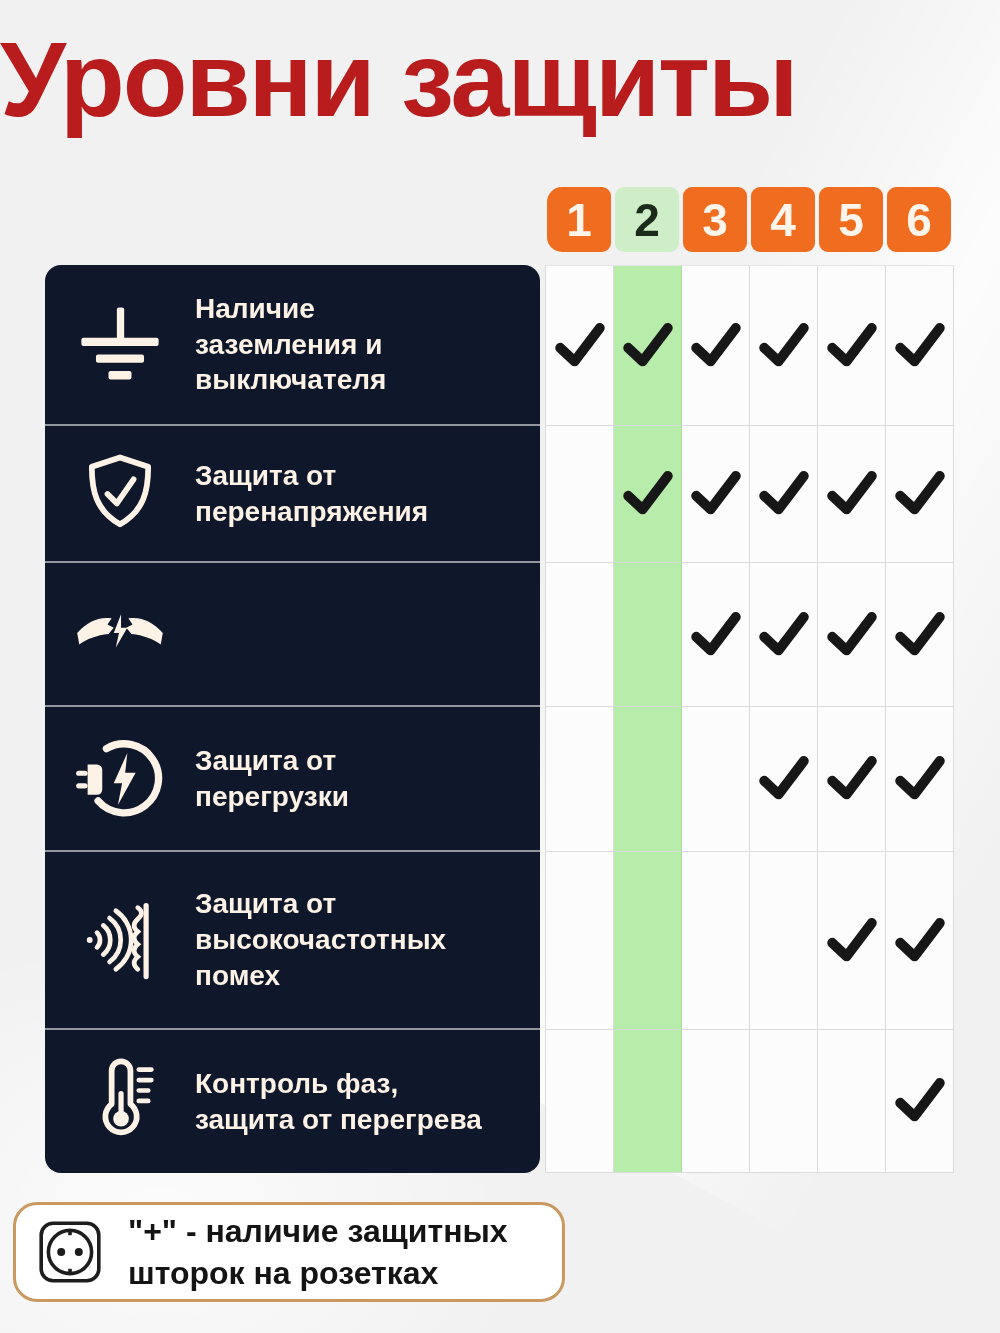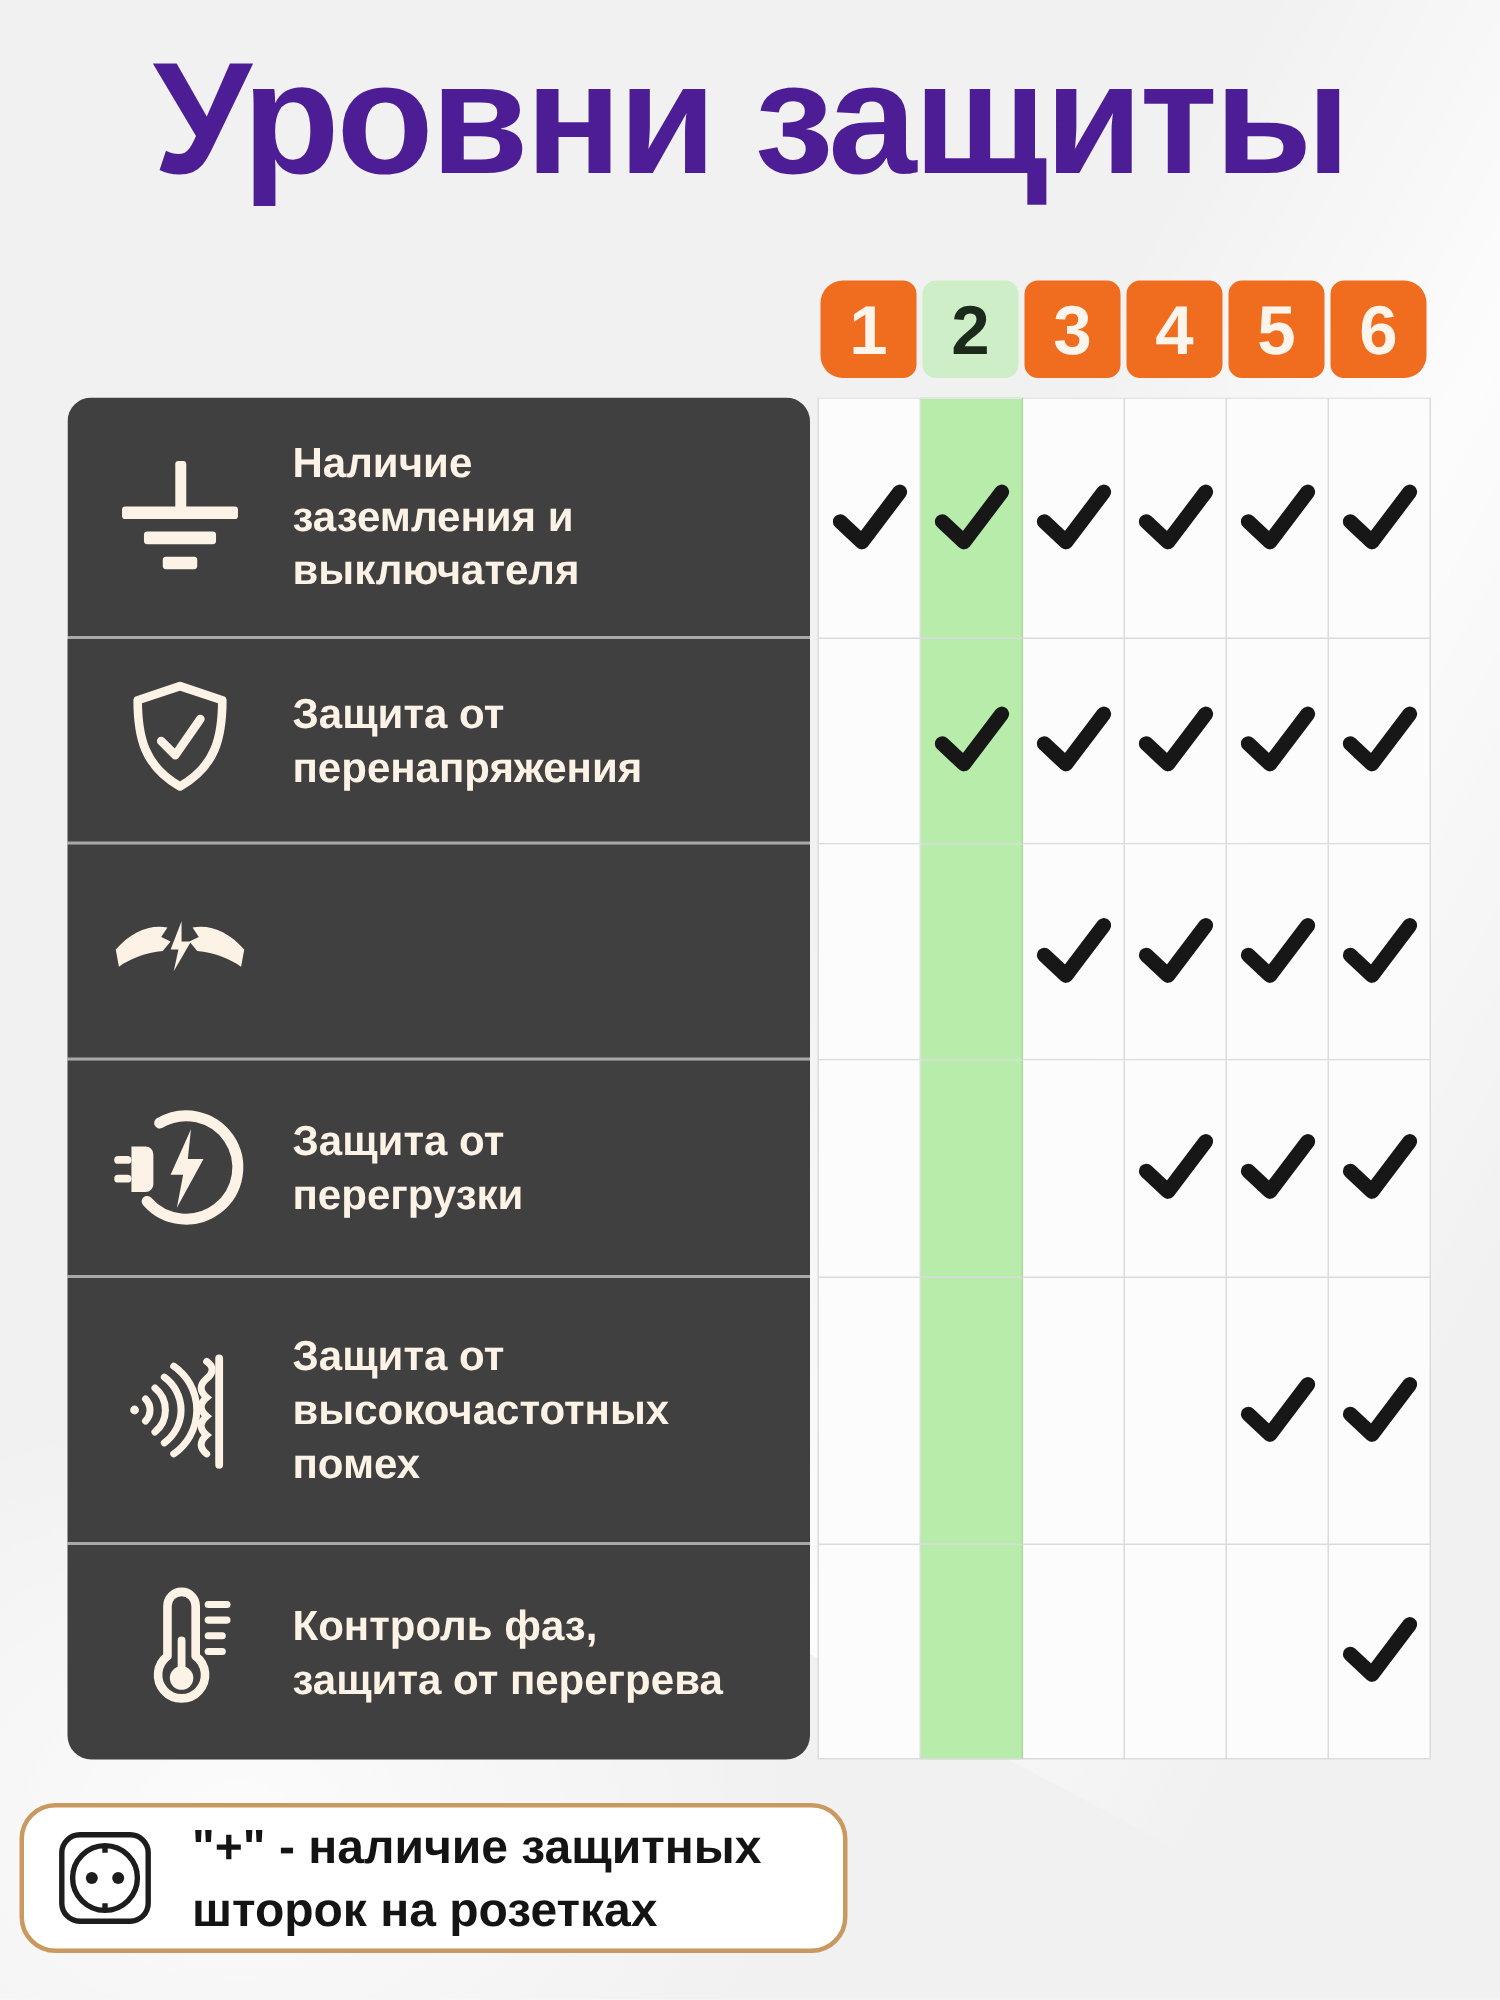--- a/index.html
+++ b/index.html
@@ -13,42 +13,42 @@
     background:linear-gradient(to right, rgba(255,255,255,0), rgba(255,255,255,.8) 45%, rgba(255,255,255,0));
     transform:rotate(28deg); pointer-events:none;
   }
   .streak-b{
     position:absolute; width:760px; height:560px; left:-220px; bottom:-160px;
     background:radial-gradient(closest-side, rgba(255,255,255,.75), rgba(255,255,255,0));
     pointer-events:none;
   }
   .title{
     position:absolute; top:20px; left:0; right:0;
-    text-align:center; font-size:106px; line-height:1.12;
-    font-weight:800; color:#4c1d95; letter-spacing:-2px; margin:0;
+    text-align:left; font-size:106px; line-height:1.12;
+    font-weight:800; color:#b91c1c; letter-spacing:-2px; margin:0;
   }
   .table{ position:absolute; left:45px; top:187px; width:908px; }
   .header-row{ display:flex; gap:4px; margin-left:502px; height:65px; margin-bottom:13px; }
   .level-cell{
     width:64px; display:flex; align-items:center; justify-content:center;
     background:#f06c1e; color:#fdf5ec; font-size:46px; font-weight:800;
     border-radius:9px; box-sizing:border-box;
   }
   .level-cell:first-child{ border-top-left-radius:15px; border-bottom-left-radius:15px; }
   .level-cell:last-child{ border-top-right-radius:15px; border-bottom-right-radius:15px; }
   .level-cell.hl{ background:#cdeec6; color:#1c2a1c; }
   .trow{ display:flex; }
   .trow:nth-of-type(1){ height:161px; }
   .trow:nth-of-type(2){ height:137px; }
   .trow:nth-of-type(3){ height:144px; }
   .trow:nth-of-type(4){ height:145px; }
   .trow:nth-of-type(5){ height:178px; }
   .trow:nth-of-type(6){ height:143px; }
   .label-cell{
-    width:495px; flex:0 0 495px; margin-right:5px; background:#404040;
+    width:495px; flex:0 0 495px; margin-right:5px; background:#0f172a;
     display:flex; align-items:center; box-sizing:border-box; padding-right:22px;
   }
   .trow:not(:last-child) .label-cell{ border-bottom:2px solid rgba(255,255,255,.55); }
   .trow:first-child .label-cell{ border-radius:16px 16px 0 0; }
   .trow:last-child .label-cell{ border-radius:0 0 16px 16px; }
   .icon-box{ flex:0 0 150px; display:flex; align-items:center; justify-content:center; }
   .icon-box svg{ width:94px; height:94px; }
   .label-text{
     font-size:28px; font-weight:700; color:#fdf2e6; line-height:1.28;
     white-space:pre-line;

